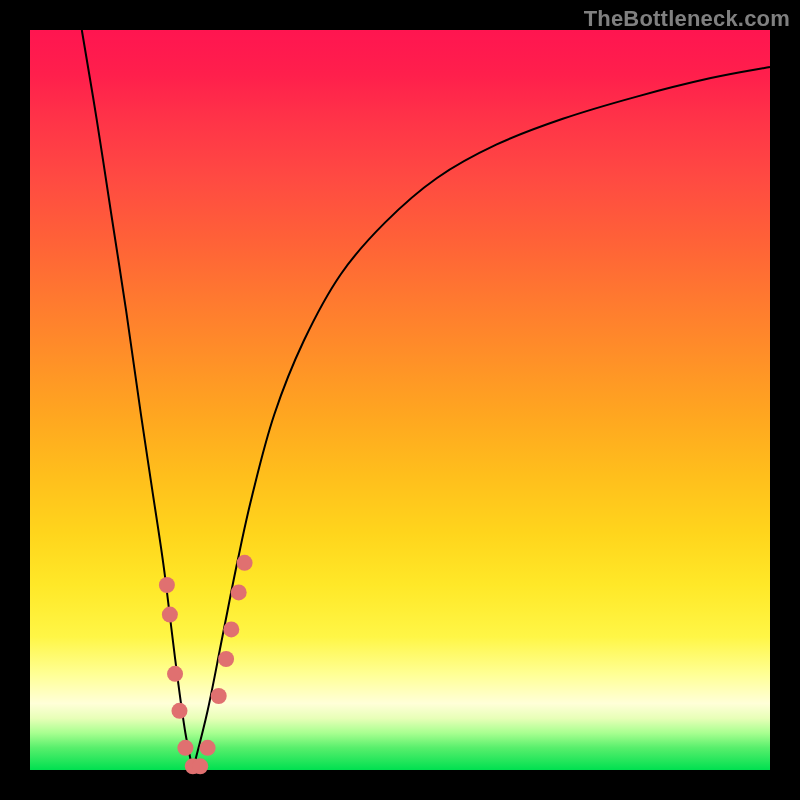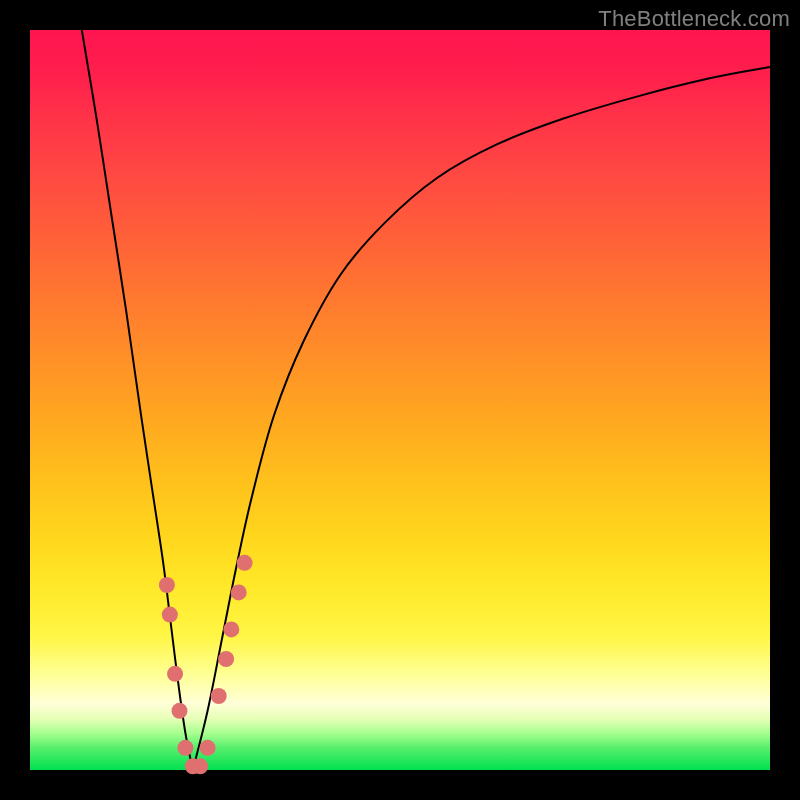--- a/index.html
+++ b/index.html
@@ -44,21 +44,21 @@
       #58ef6c 97%,
       #00e050 100%
     );
   }
   .watermark {
     position: absolute;
     top: 6px;
     right: 10px;
     color: #808080;
     font-size: 22px;
-    font-weight: 400;
+    font-weight: 700;
     letter-spacing: 0.2px;
     user-select: none;
   }
   svg.curve {
     position: absolute;
     left: 0; top: 0;
     width: 740px; height: 740px;
     overflow: visible;
   }
   .series-line {

